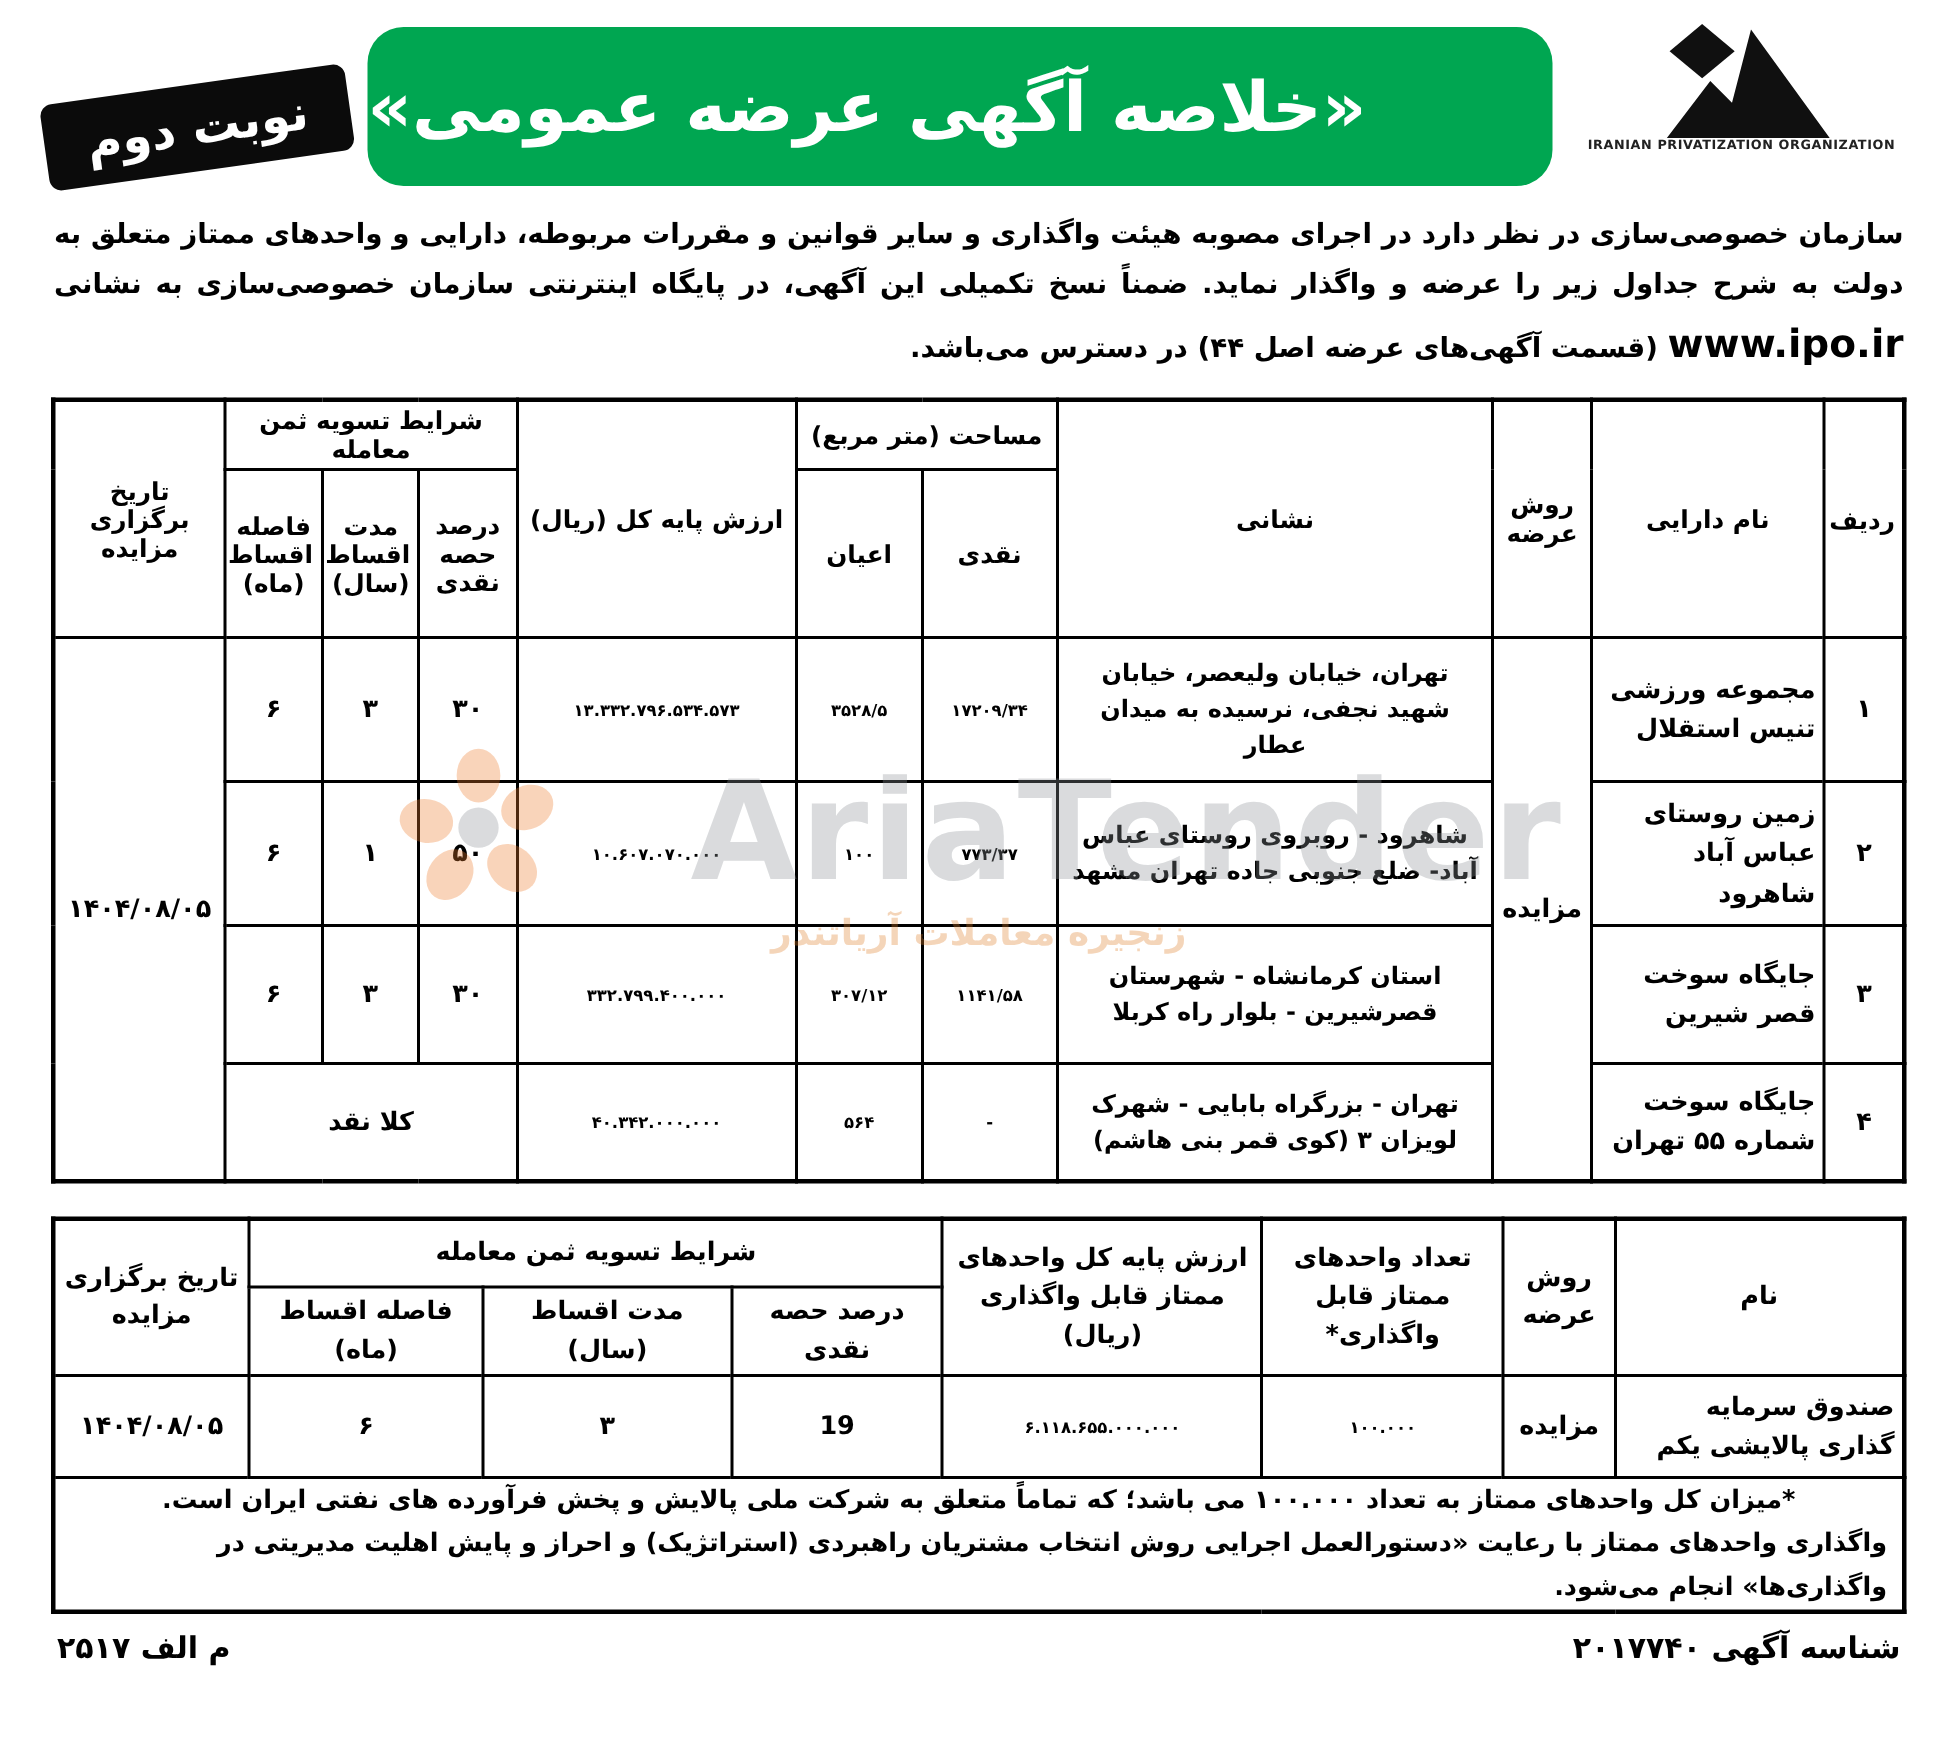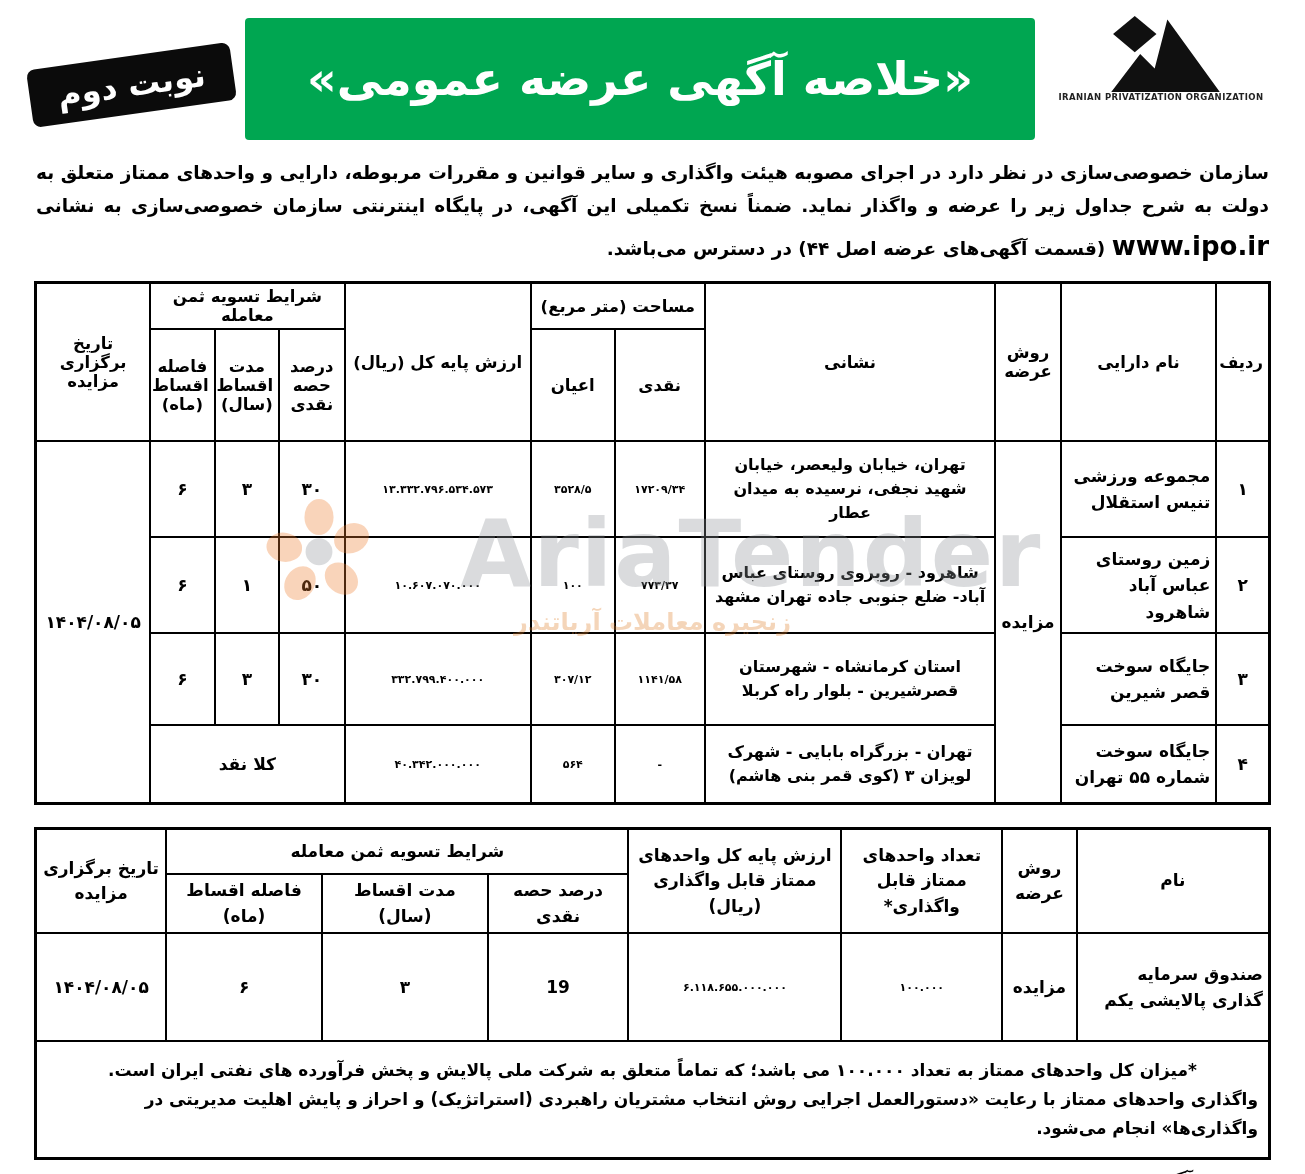--- a/index.html
+++ b/index.html
@@ -22,24 +22,24 @@
 
   
   .topbar { display:flex; align-items:flex-start; }
   .logo-block { width:220px; text-align:center; flex:0 0 auto; }
   .logo-mark { display:block; margin:0 auto; }
   .logo-fa { font-size:21px; margin-top:1px; }
   .logo-en { font-size:8.5px; letter-spacing:.4px; color:#222; }
   .banner {
     flex:1 1 auto;
     background:#00a651;
-    border-radius:4px;
+    border-radius:24px;
     margin:2px 16px 0;
-    height:122px;
-    display:flex; align-items:center; justify-content:center;
+    height:106px;
+    display:flex; align-items:center; justify-content:flex-end;
   }
   .banner-text { color:#fff; font-size:46px; letter-spacing:0; }
   .badge-wrap { width:195px; flex:0 0 auto; padding-top:40px; display:flex; justify-content:center; }
   .badge {
     background:#0b0b0b; color:#fff;
     font-size:32px; padding:10px 28px;
     border-radius:8px;
     transform:rotate(-8deg);
     white-space:nowrap;
   }
@@ -74,24 +74,24 @@
   td.asset { font-size:17px; line-height:1.55;text-align:right; }
 
   .c-radif{width:52px} .c-name{width:152px} .c-method{width:64px} .c-addr{width:284px}
   .c-arseh{width:88px} .c-ayan{width:82px} .c-value{width:182px}
   .c-cash{width:64px} .c-years{width:63px} .c-months{width:63px} .c-date{width:112px}
 
   .fund { margin-top:22px; }
   .fund thead tr.grp { height:46px; }
   .fund thead tr.sub { height:52px; }
   .fund thead th { font-size:17px; line-height:1.5; }
-  .fund tbody tr.data { height:108px; }
+  .fund tbody tr.data { height:68px; }
   .f-name{width:192px} .f-method{width:74px} .f-units{width:160px} .f-value{width:212px}
   .f-cash{width:140px} .f-years{width:165px} .f-months{width:155px} .f-date{width:130px}
-  .footnote td { padding:14px 10px; font-size:17px; line-height:1.7; }
+  .footnote td { padding:0 10px; font-size:17px; line-height:1.7; }
   .footnote .fn1 { text-align:center; }
   .footnote .fn2 { text-align:right; }
 
   
   .footer {
     display:flex; justify-content:space-between;
     margin-top:10px; padding:0 4px;
     font-size:20px;
   }
 

